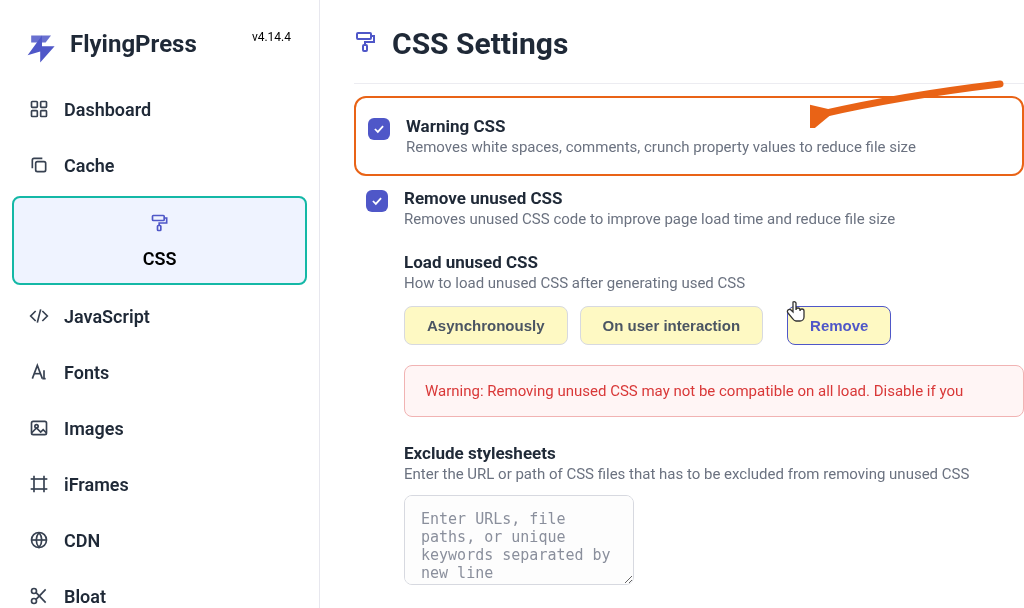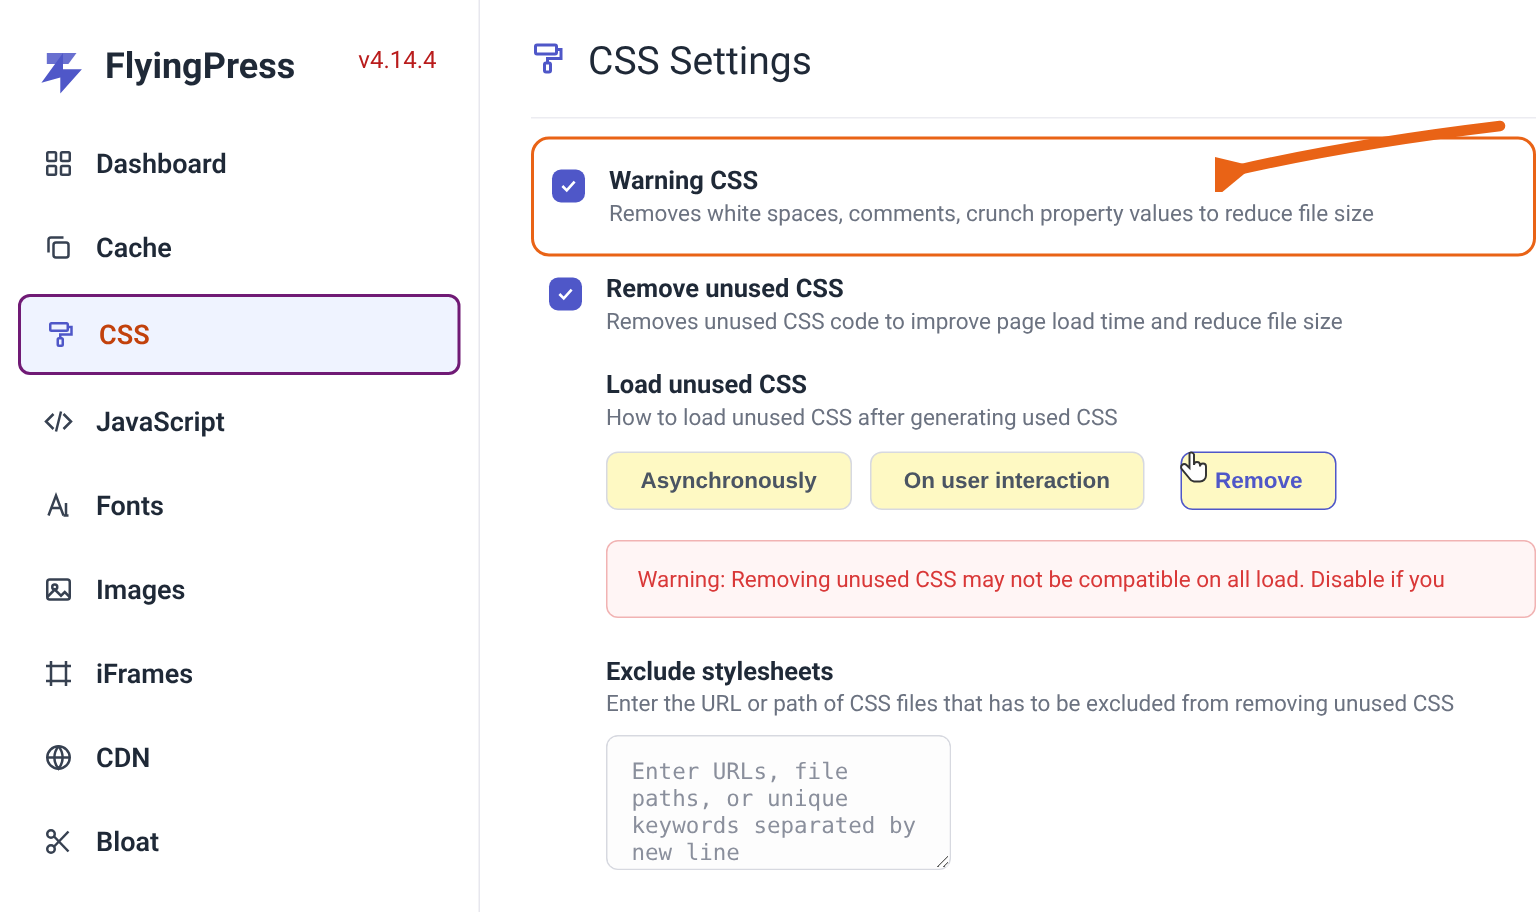--- a/index.html
+++ b/index.html
@@ -30,22 +30,22 @@
     display: flex;
     align-items: center;
     justify-content: center;
   }
   .brand .name {
     font-size: 24px;
     font-weight: 700;
     color: #1f2937;
   }
   .brand .version {
-    font-size: 16px;
-    color: #b91c1c;
+    font-size: 12px;
+    color: #000000;
     margin-left: auto;
     padding-right: 4px;
   }
   .nav {
     display: flex;
     flex-direction: column;
     gap: 6px;
   }
   .nav-item {
     display: flex;
@@ -61,44 +61,45 @@
   .nav-item .icon {
     width: 22px;
     height: 22px;
     display: inline-flex;
     align-items: center;
     justify-content: center;
     color: #374151;
   }
   .nav-item.active {
     background: #eff3ff;
-    border: 2px solid #701a75;
-    color: #c2410c;
+    border: 2px solid #14b8a6;
+    color: #000000;
+    flex-direction: column;
   }
   .nav-item.active .icon { color: #4f57c8; }
 
   .main {
     flex: 1;
     padding: 26px 0 0 34px;
     position: relative;
   }
   .page-title-row {
     display: flex;
     align-items: center;
     gap: 14px;
     padding-bottom: 22px;
     border-bottom: 1px solid #ececf1;
     margin-right: 0;
   }
   .page-title-row .icon {
     color: #4f57c8;
   }
   .page-title {
-    font-size: 26px;
-    font-weight: 400;
+    font-size: 30px;
+    font-weight: 700;
   }
 
   .settings-section {
     padding-top: 8px;
   }
 
   .setting-row {
     display: flex;
     align-items: flex-start;
     gap: 16px;

